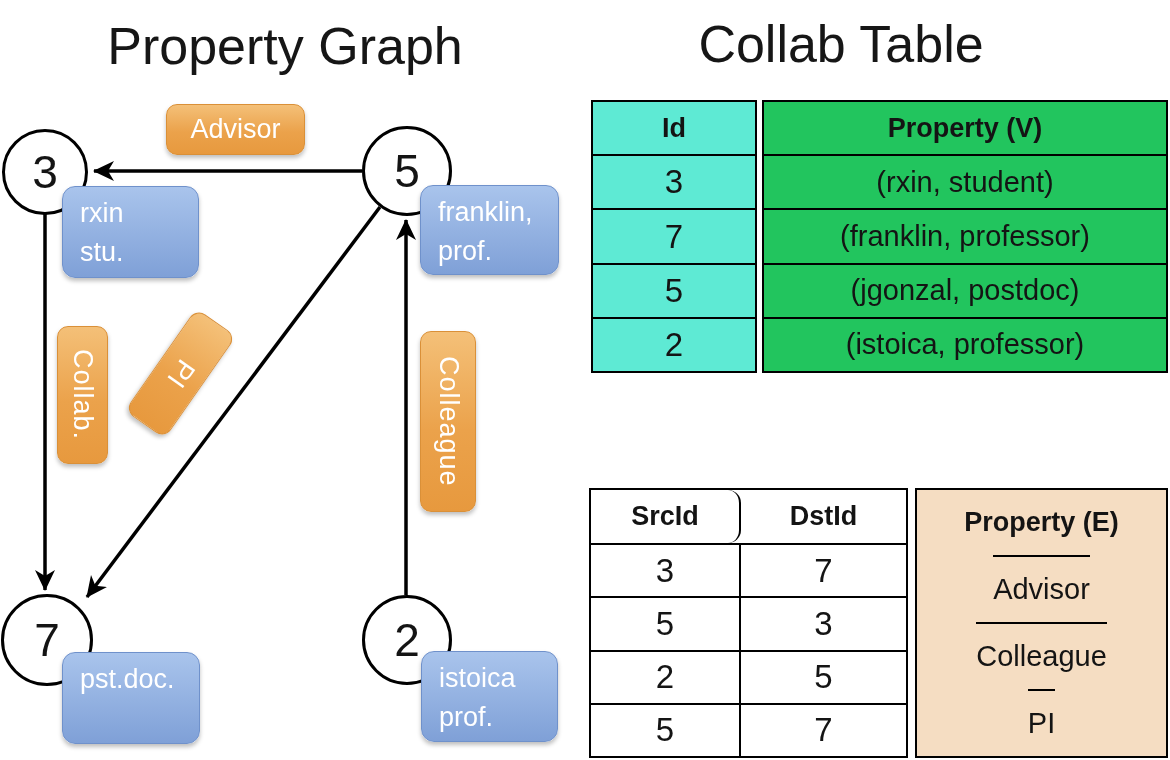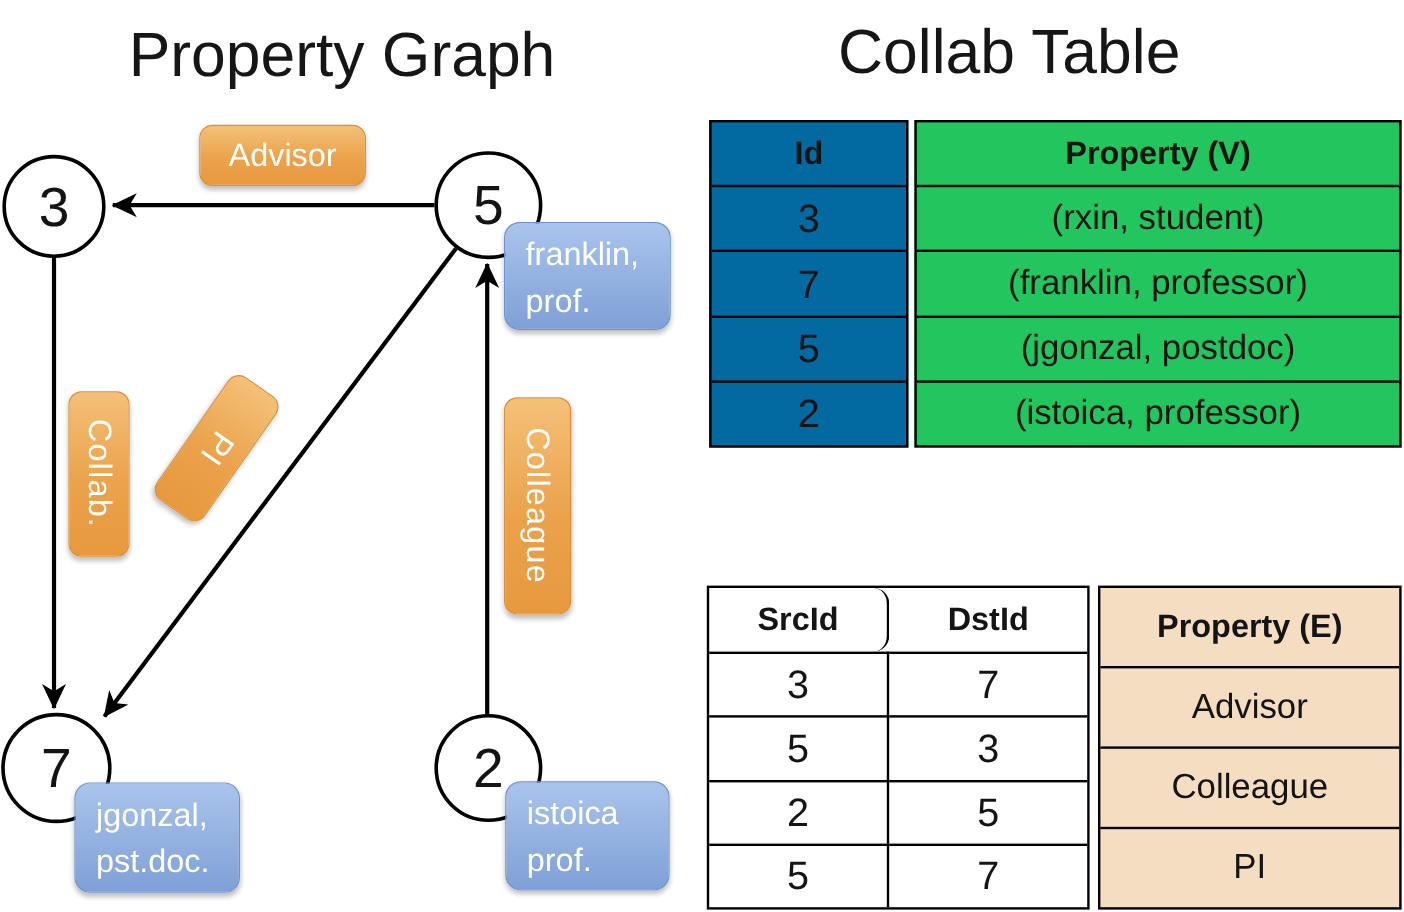--- a/index.html
+++ b/index.html
@@ -30,30 +30,30 @@
     position:absolute;border-radius:13px;box-sizing:border-box;
     background:linear-gradient(180deg,#a9c4ec 0%,#7fa0d7 100%);
     border:1px solid #6f91cb;box-shadow:0 3px 4px rgba(0,0,0,.25);
     color:#fff;font-size:27px;font-weight:300;line-height:39px;
     padding:7px 10px 0 17px;
   }
   .vlabel span{display:block;white-space:nowrap;}
   
   .tcol{
     position:absolute;box-sizing:border-box;border:2px solid #000;
-    display:flex;flex-direction:column;background:#0369a1;
+    display:flex;flex-direction:column;background:#5eead4;
   }
   .tcol .cell{
     flex:1;display:flex;align-items:center;justify-content:center;
     font-size:33px;font-weight:300;white-space:nowrap;
   }
   .tcol .cell + .cell{border-top:2px solid #000;}
   .tcol .head{font-size:27px;font-weight:700;}
   .tcol.bluefill{background:#22c55e;}
-  .tcol.tanfill{background:#f5ddc2;}
+  .tcol.tanfill{background:#f5ddc2;align-items:center;}
   .tcol .prop{font-size:29px;}
   .grid2{
     position:absolute;box-sizing:border-box;border:2px solid #000;background:#fff;
     display:grid;grid-template-columns:150px 1fr;grid-template-rows:repeat(5,1fr);
   }
   .grid2 .cell{
     display:flex;align-items:center;justify-content:center;
     font-size:33px;font-weight:300;box-sizing:border-box;
   }
   .grid2 .c1{border-right:2px solid #000;}
@@ -82,26 +82,29 @@
   <div class="node" style="left:2px;top:129px;width:86px;height:86px;">3</div>
   <div class="node" style="left:362px;top:126px;width:90px;height:90px;">5</div>
   <div class="node" style="left:1px;top:594px;width:92px;height:92px;">7</div>
   <div class="node" style="left:362px;top:595px;width:90px;height:90px;">2</div>
 
   <div class="elabel" style="left:166px;top:104px;width:139px;height:51px;">Advisor</div>
   <div class="elabel vert" style="left:57px;top:326px;width:51px;height:138px;">Collab.</div>
   <div class="elabel vert" style="left:156px;top:311px;width:49px;height:125px;transform:rotate(35deg);">PI</div>
   <div class="elabel vert" style="left:420px;top:331px;width:56px;height:181px;">Colleague</div>
 
+  <div class="vlabel" style="left:62px;top:186px;width:137px;height:92px;">
+    <span>rxin</span>
+    <span>stu.</span>
+  </div>
   <div class="vlabel" style="left:420px;top:185px;width:139px;height:90px;">
     <span>franklin,</span>
     <span>prof.</span>
   </div>
   <div class="vlabel" style="left:62px;top:652px;width:138px;height:92px;">
-    <span>jgonzal,</span>
     <span>pst.doc.</span>
   </div>
   <div class="vlabel" style="left:421px;top:651px;width:137px;height:91px;">
     <span>istoica</span>
     <span>prof.</span>
   </div>
 
   <div class="title" style="left:591px;top:14px;width:500px;">Collab Table</div>
 
   <div class="tcol" style="left:591px;top:100px;width:166px;height:273px;">

